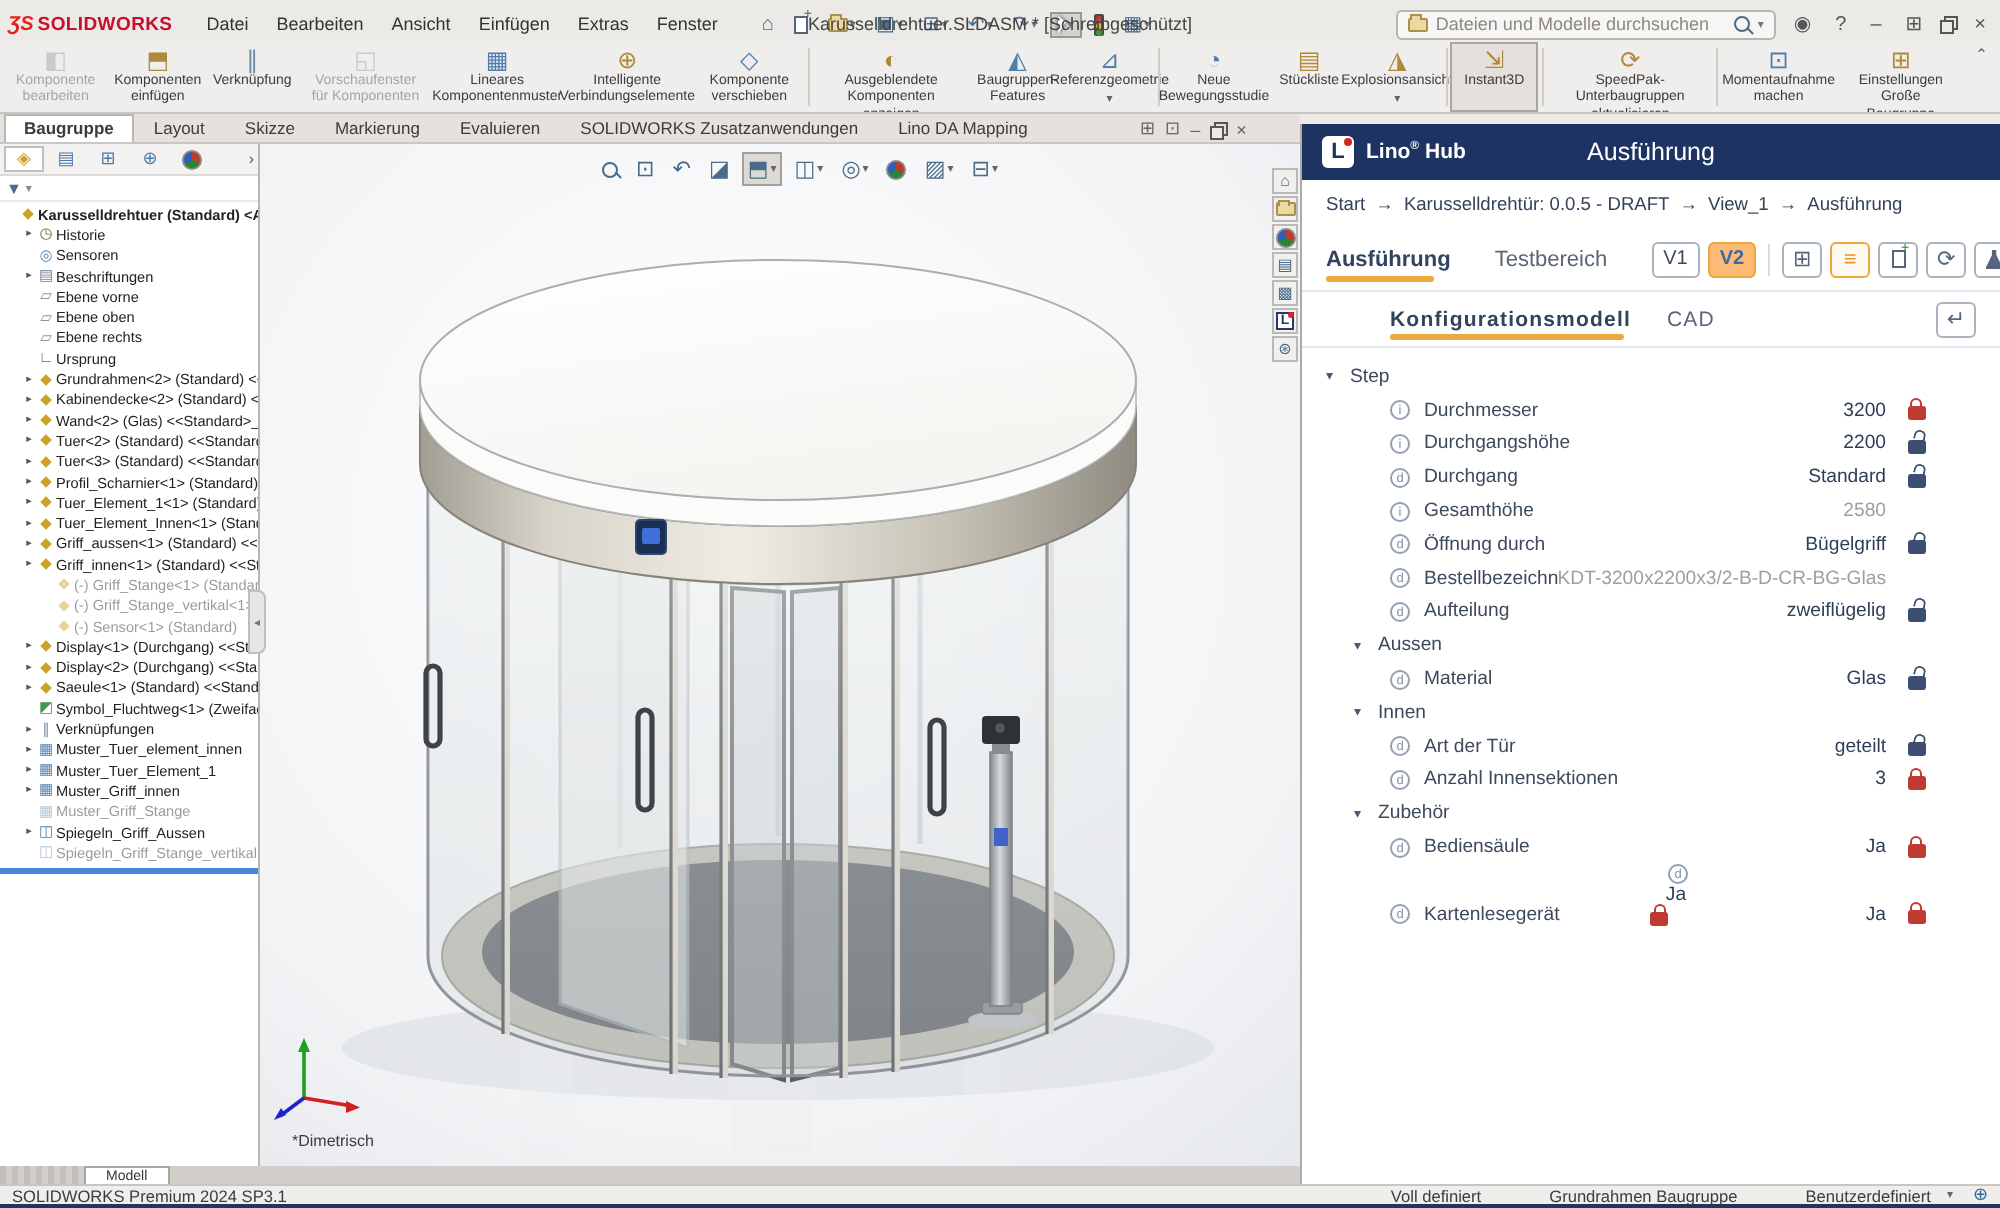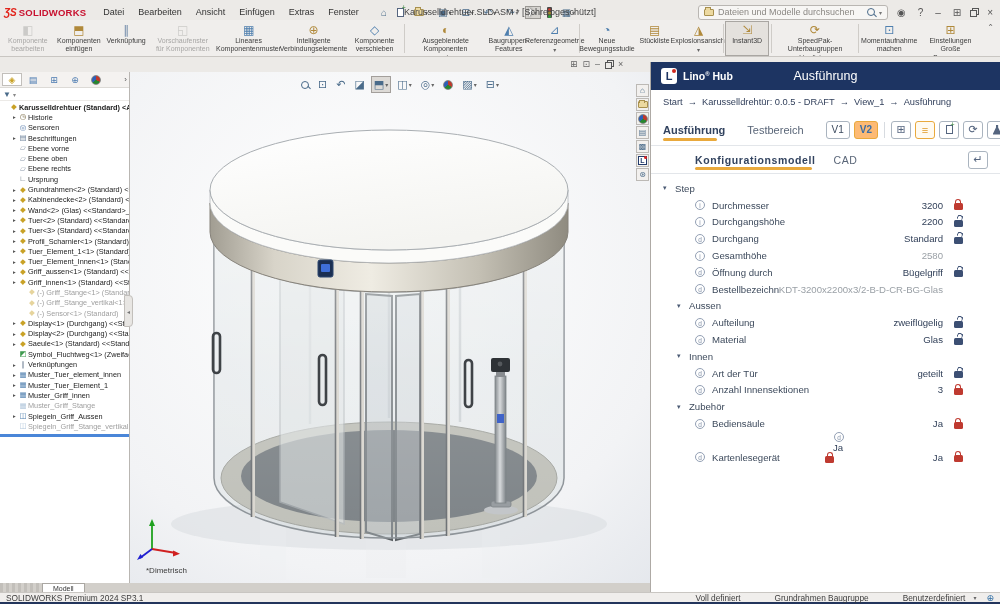--- a/index.html
+++ b/index.html
@@ -288,20 +288,29 @@
         <span class="rb-icon" style="color: rgb(79, 127, 174);">⊡</span>
         <span class="rb-label">Momentaufnahme machen</span>
       </div>
       <div class="rb-btn">
         <span class="rb-icon" style="color: rgb(176, 137, 58);">⊞</span>
         <span class="rb-label">Einstellungen Große Baugruppe</span>
       </div>
       <span class="rb-collapse">⌃</span>
     </div>
 
+  <div class="cmdtabs" id="cmdtab-list">
+      <span class="cmdtab active">Baugruppe</span>
+      <span class="cmdtab">Layout</span>
+      <span class="cmdtab">Skizze</span>
+      <span class="cmdtab">Markierung</span>
+      <span class="cmdtab">Evaluieren</span>
+      <span class="cmdtab">SOLIDWORKS Zusatzanwendungen</span>
+      <span class="cmdtab">Lino DA Mapping</span>
+    </div>
   <div class="childwin" id="childwin-list">
       <span>⊞</span>
       <span>⊡</span>
       <span>–</span>
       <span class="restore"></span>
       <span>×</span>
     </div>
 
   <div class="leftpanel">
     <div class="tree-tabs" id="treetab-list">
@@ -780,34 +789,34 @@
           <span class="lockcol">
             <span class="lock open"></span>
           </span>
         </div>
         <div class="prow" style="padding-left: 44px;">
           <span class="ci">d</span>
           <span class="p-label">Bestellbezeichnung</span>
           <span class="pval muted">KDT-3200x2200x3/2-B-D-CR-BG-Glas</span>
           <span class="lockcol"></span>
         </div>
+        <div class="prow" style="padding-left: 44px;">
+          <span class="ci">d</span>
+          <span class="p-label">Aufteilung</span>
+          <span class="pval">zweiflügelig</span>
+          <span class="lockcol">
+            <span class="lock open"></span>
+          </span>
+        </div>
         <div class="prow pgroup" style="padding-left: 26px;">
           <span class="pg-caret">▾</span>
           <span class="pg-label">Aussen</span>
         </div>
         <div class="prow" style="padding-left: 44px;">
           <span class="ci">d</span>
-          <span class="p-label">Aufteilung</span>
-          <span class="pval">zweiflügelig</span>
-          <span class="lockcol">
-            <span class="lock open"></span>
-          </span>
-        </div>
-        <div class="prow" style="padding-left: 44px;">
-          <span class="ci">d</span>
           <span class="p-label">Material</span>
           <span class="pval">Glas</span>
           <span class="lockcol">
             <span class="lock open"></span>
           </span>
         </div>
         <div class="prow pgroup" style="padding-left: 26px;">
           <span class="pg-caret">▾</span>
           <span class="pg-label">Innen</span>
         </div>

